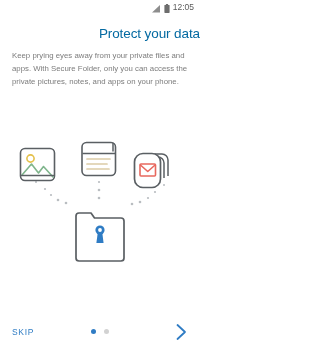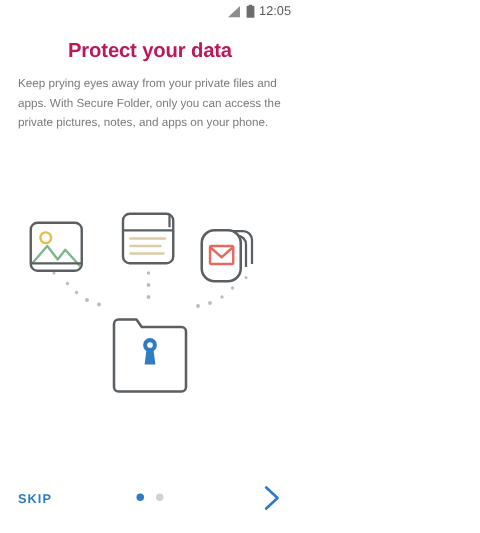--- a/index.html
+++ b/index.html
@@ -36,24 +36,24 @@
     letter-spacing: 0px;
     line-height: 1;
     padding-bottom: 1px;
   }
 
   
   .headline {
     position: absolute;
     top: 26px; left: 0;
     width: 200px;
-    text-align: center;
+    text-align: right;
     font-size: 13.5px;
-    font-weight: bold;
-    color: #be185d;
+    font-weight: normal;
+    color: #0369a1;
     letter-spacing: -0.1px;
   }
   .body-copy {
     position: absolute;
     top: 49px;
     left: 12px;
     width: 176px;
     font-size: 7.8px;
     line-height: 13px;
     color: #7c7c7c;
@@ -74,21 +74,21 @@
     position: absolute;
     bottom: 0; left: 0;
     width: 200px;
     height: 40px;
   }
   .skip-button {
     position: absolute;
     left: 12px;
     top: 12px;
     font-size: 8.5px;
-    font-weight: bold;
+    font-weight: normal;
     letter-spacing: 0.7px;
     color: #2f7cc4;
     cursor: pointer;
     background: none;
     border: none;
     padding: 0;
     font-family: "Liberation Sans", sans-serif;
   }
   .dots {
     position: absolute;

